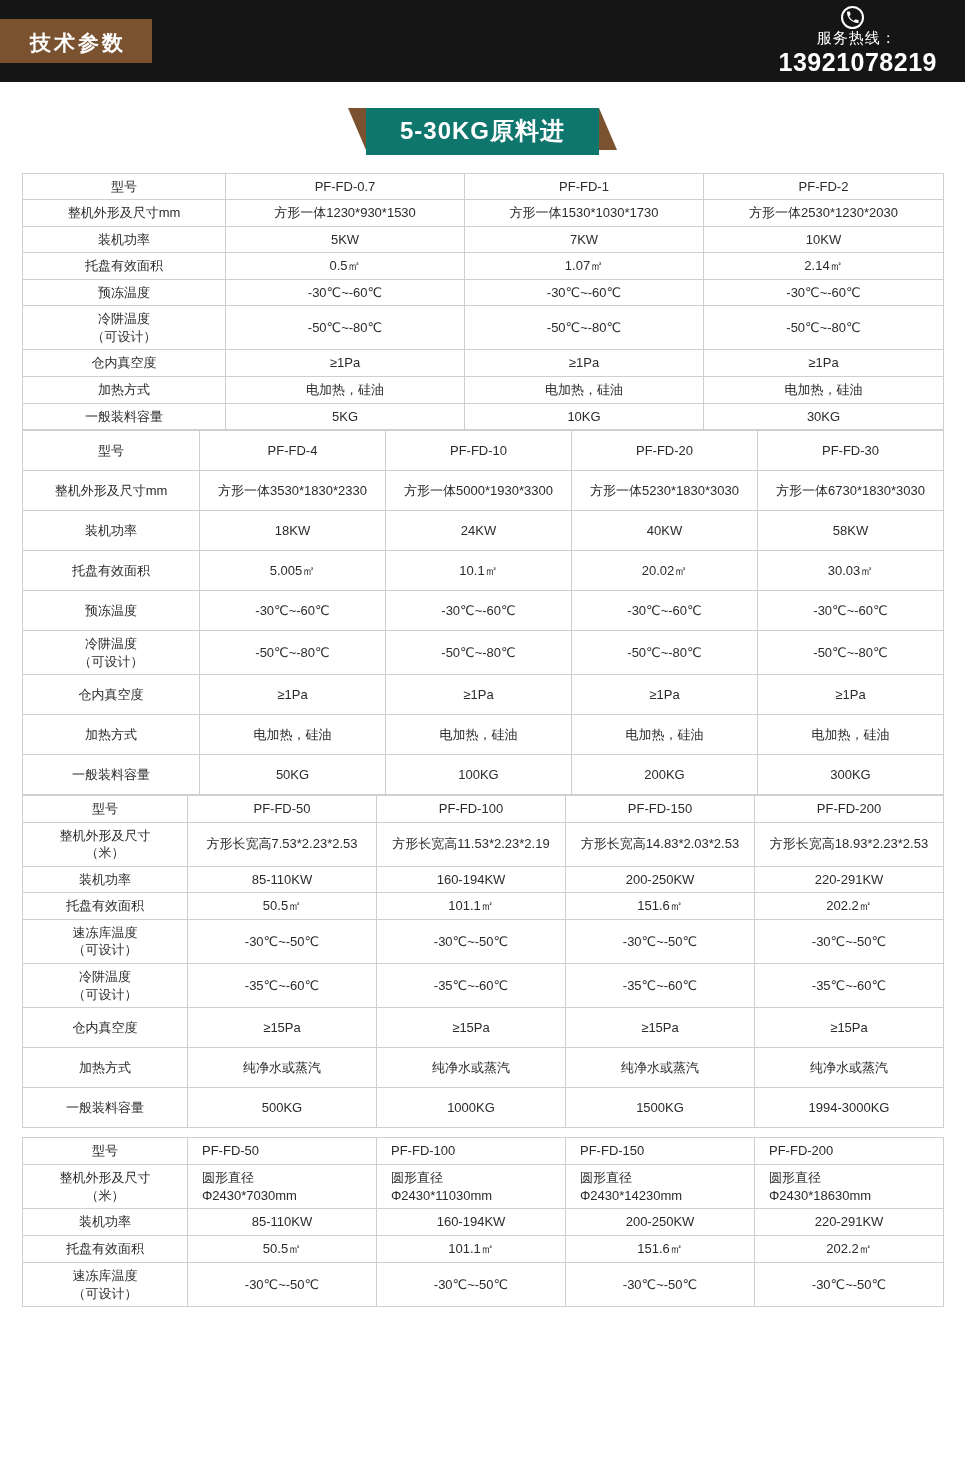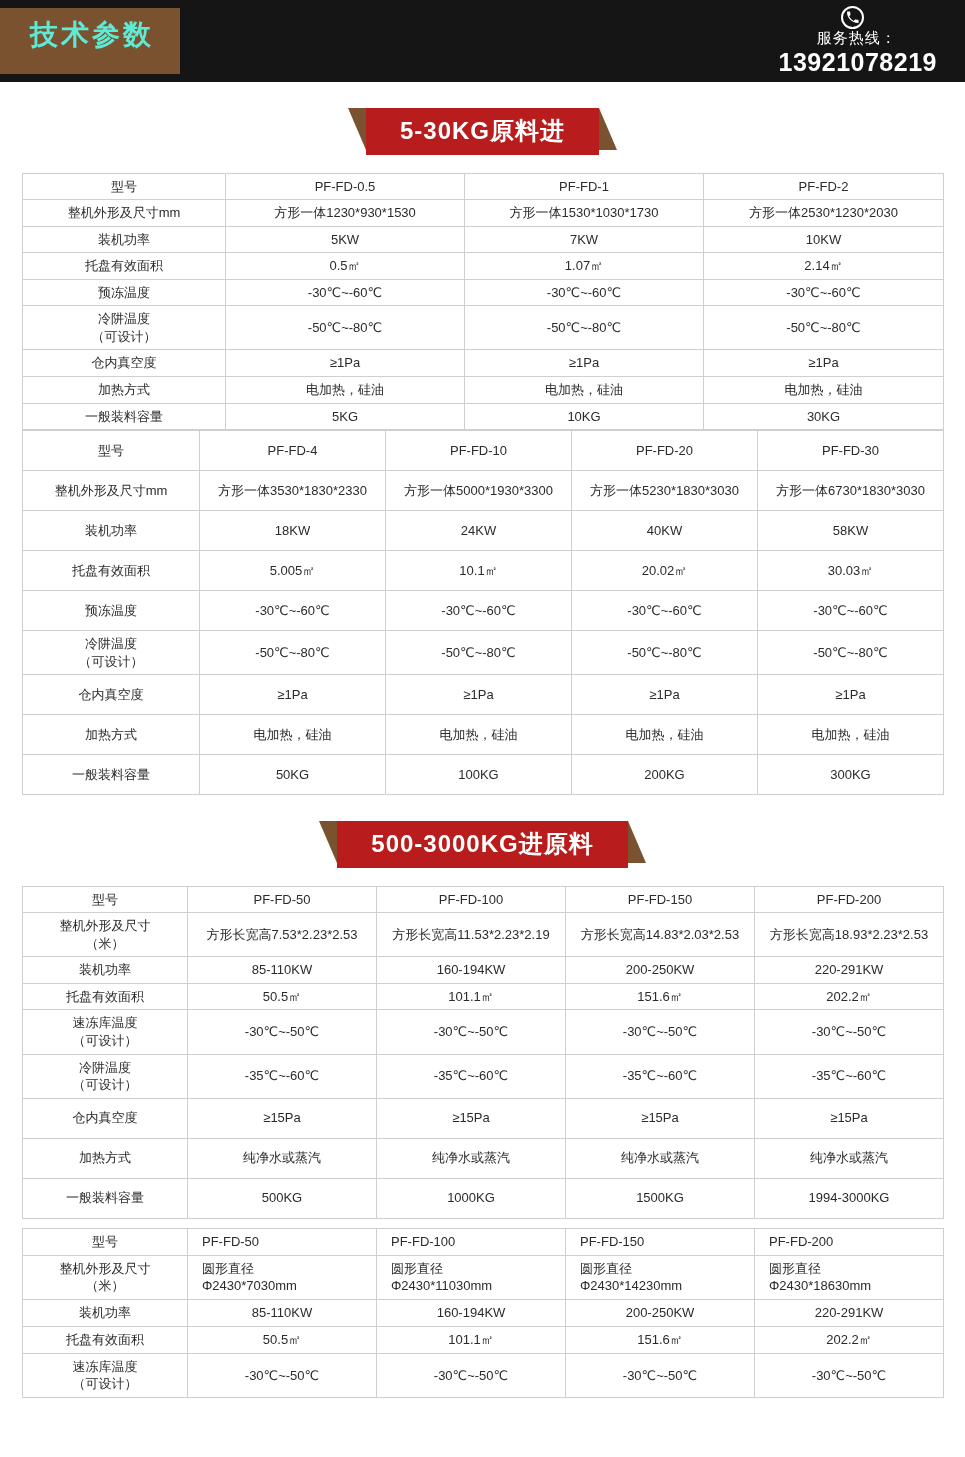--- a/index.html
+++ b/index.html
@@ -18,25 +18,25 @@
   
   .header {
     height: 82px;
     background: #151515;
     display: flex;
     align-items: center;
     position: relative;
   }
   .header-tag {
     background: #7a5230;
-    color: #5eead4;
-    font-size: 28px;
+    color: #ffffff;
+    font-size: 21px;
     font-weight: bold;
     letter-spacing: 3px;
-    padding: 13px 26px 25px 30px;
+    padding: 13px 26px 10px 30px;
     margin-left: 0;
     line-height: 1;
   }
   .header-right {
     margin-left: auto;
     display: flex;
     align-items: center;
     padding-right: 28px;
     color: #ffffff;
     flex-direction: column;
@@ -63,21 +63,21 @@
   }
 
   
   .section-title-wrap {
     display: flex;
     justify-content: center;
     margin: 26px 0 18px 0;
   }
   .section-title {
     position: relative;
-    background: #b91c1c;
+    background: #0f766e;
     color: #fff;
     font-size: 24px;
     font-weight: bold;
     letter-spacing: 1px;
     padding: 9px 34px 10px 34px;
     line-height: 1.15;
   }
   .section-title::before {
     content: "";
     position: absolute;
@@ -148,21 +148,21 @@
     <table class="spec t1">
       <colgroup>
           <col style="width:203px">
           <col style="width:239px">
           <col style="width:239px">
           <col style="width:240px">
         </colgroup>
       <tbody>
         <tr>
           <td class="label">型号</td>
-          <td>PF-FD-0.5</td>
+          <td>PF-FD-0.7</td>
           <td>PF-FD-1</td>
           <td>PF-FD-2</td>
         </tr>
         <tr>
           <td class="label">整机外形及尺寸mm</td>
           <td>方形一体1230*930*1530</td>
           <td>方形一体1530*1030*1730</td>
           <td>方形一体2530*1230*2030</td>
         </tr>
         <tr>
@@ -281,23 +281,20 @@
           <td class="label">一般装料容量</td>
           <td>50KG</td>
           <td>100KG</td>
           <td>200KG</td>
           <td>300KG</td>
         </tr>
       </tbody>
     </table>
   </div>
 
-  <div class="section-title-wrap">
-    <div class="section-title">500-3000KG进原料</div>
-  </div>
   <div class="tbl-wrap">
     <table class="spec t3">
       <colgroup>
           <col style="width:165px">
           <col style="width:189px">
           <col style="width:189px">
           <col style="width:189px">
           <col style="width:189px">
         </colgroup>
       <tbody>

